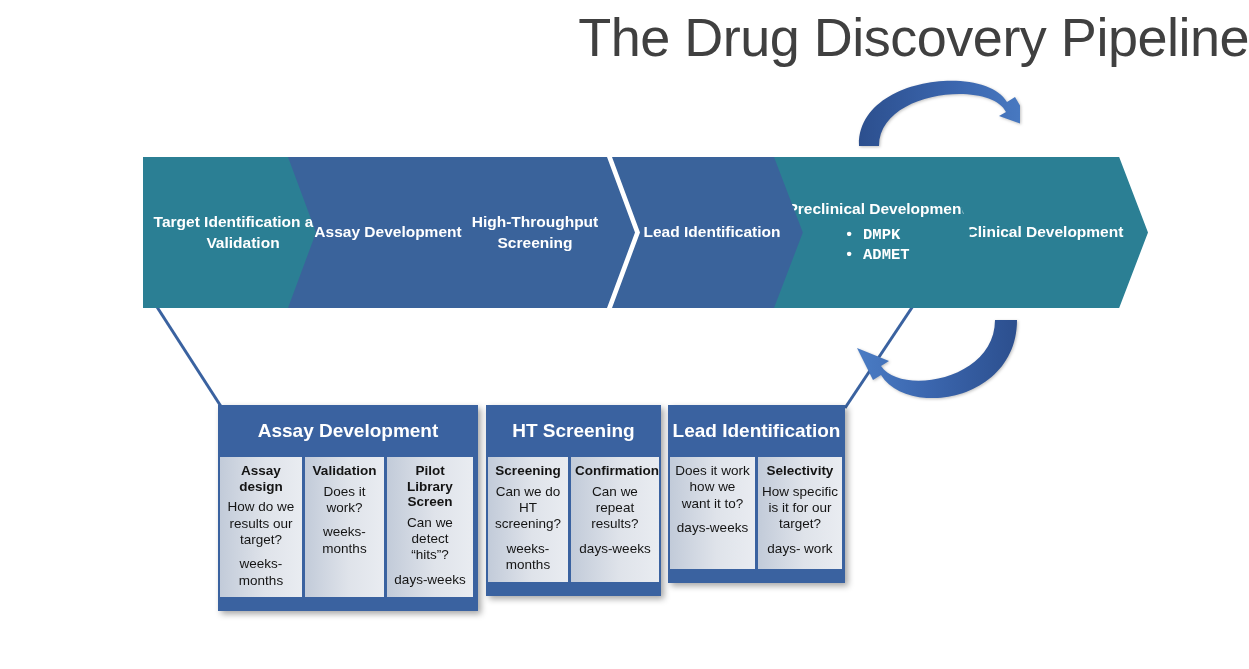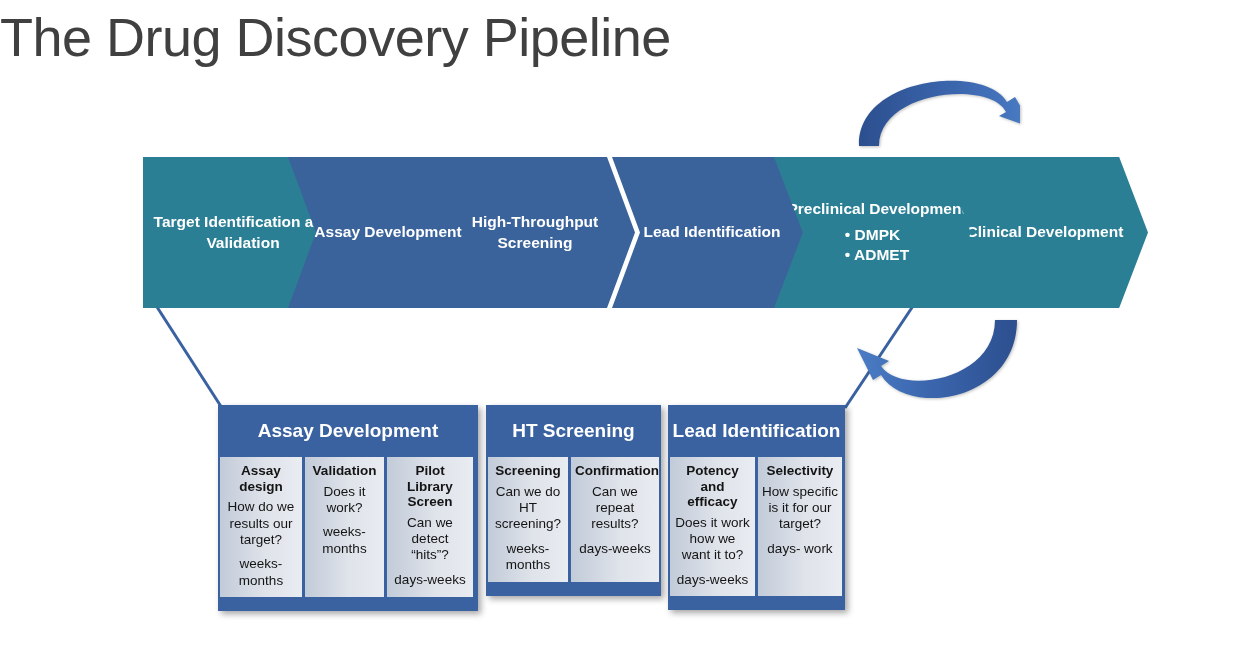--- a/index.html
+++ b/index.html
@@ -15,21 +15,21 @@
     font-family: "Liberation Sans", sans-serif;
     -webkit-font-smoothing: antialiased;
   }
 
   
   #title {
     position: absolute;
     left: 0;
     top: 6px;
     width: 1249px;
-    text-align: left;
+    text-align: right;
     font-size: 54px;
     font-weight: 400;
     color: #404040;
     letter-spacing: -0.5px;
     white-space: nowrap;
   }
 
   
   #pipeline {
     position: absolute;
@@ -58,21 +58,21 @@
     clip-path: polygon(0 0, 86% 0, 100% 50%, 86% 100%, 0 100%);
   }
   .chev-mid {
     clip-path: polygon(0 0, 86% 0, 100% 50%, 86% 100%, 0 100%, 14% 50%);
   }
   .bullets {
     margin-top: 5px;
     text-align: left;
     display: inline-block;
   }
-  .bullets div { white-space: nowrap; }
+  .bullets div { white-space: nowrap; font-family: Liberation Mono, monospace; }
 
   
   .curve-arrow {
     position: absolute;
     filter: drop-shadow(1.5px 1.5px 1.5px rgba(0,0,0,0.25));
   }
   #curve-top { left: 855px; top: 78px; }
   #curve-bottom { left: 845px; top: 318px; }
 
   
@@ -249,21 +249,20 @@
       <div class="cell-time">days-weeks</div>
     </div>
   </div>
   <div class="detail-footer"></div>
 </div>
 
 <div class="detail-box" style="left:668px; width:177px;">
   <div class="detail-header">Lead Identification</div>
   <div class="detail-cells">
     <div class="cell" style="width:85px;">
-      <div class="cell-title">Potency and efficacy</div>
       <div class="cell-q">Does it work how we want it to?</div>
       <div class="cell-time">days-weeks</div>
     </div>
     <div class="cell" style="width:84px;">
       <div class="cell-title">Selectivity</div>
       <div class="cell-q">How specific is it for our target?</div>
       <div class="cell-time">days- work</div>
     </div>
   </div>
   <div class="detail-footer"></div>

